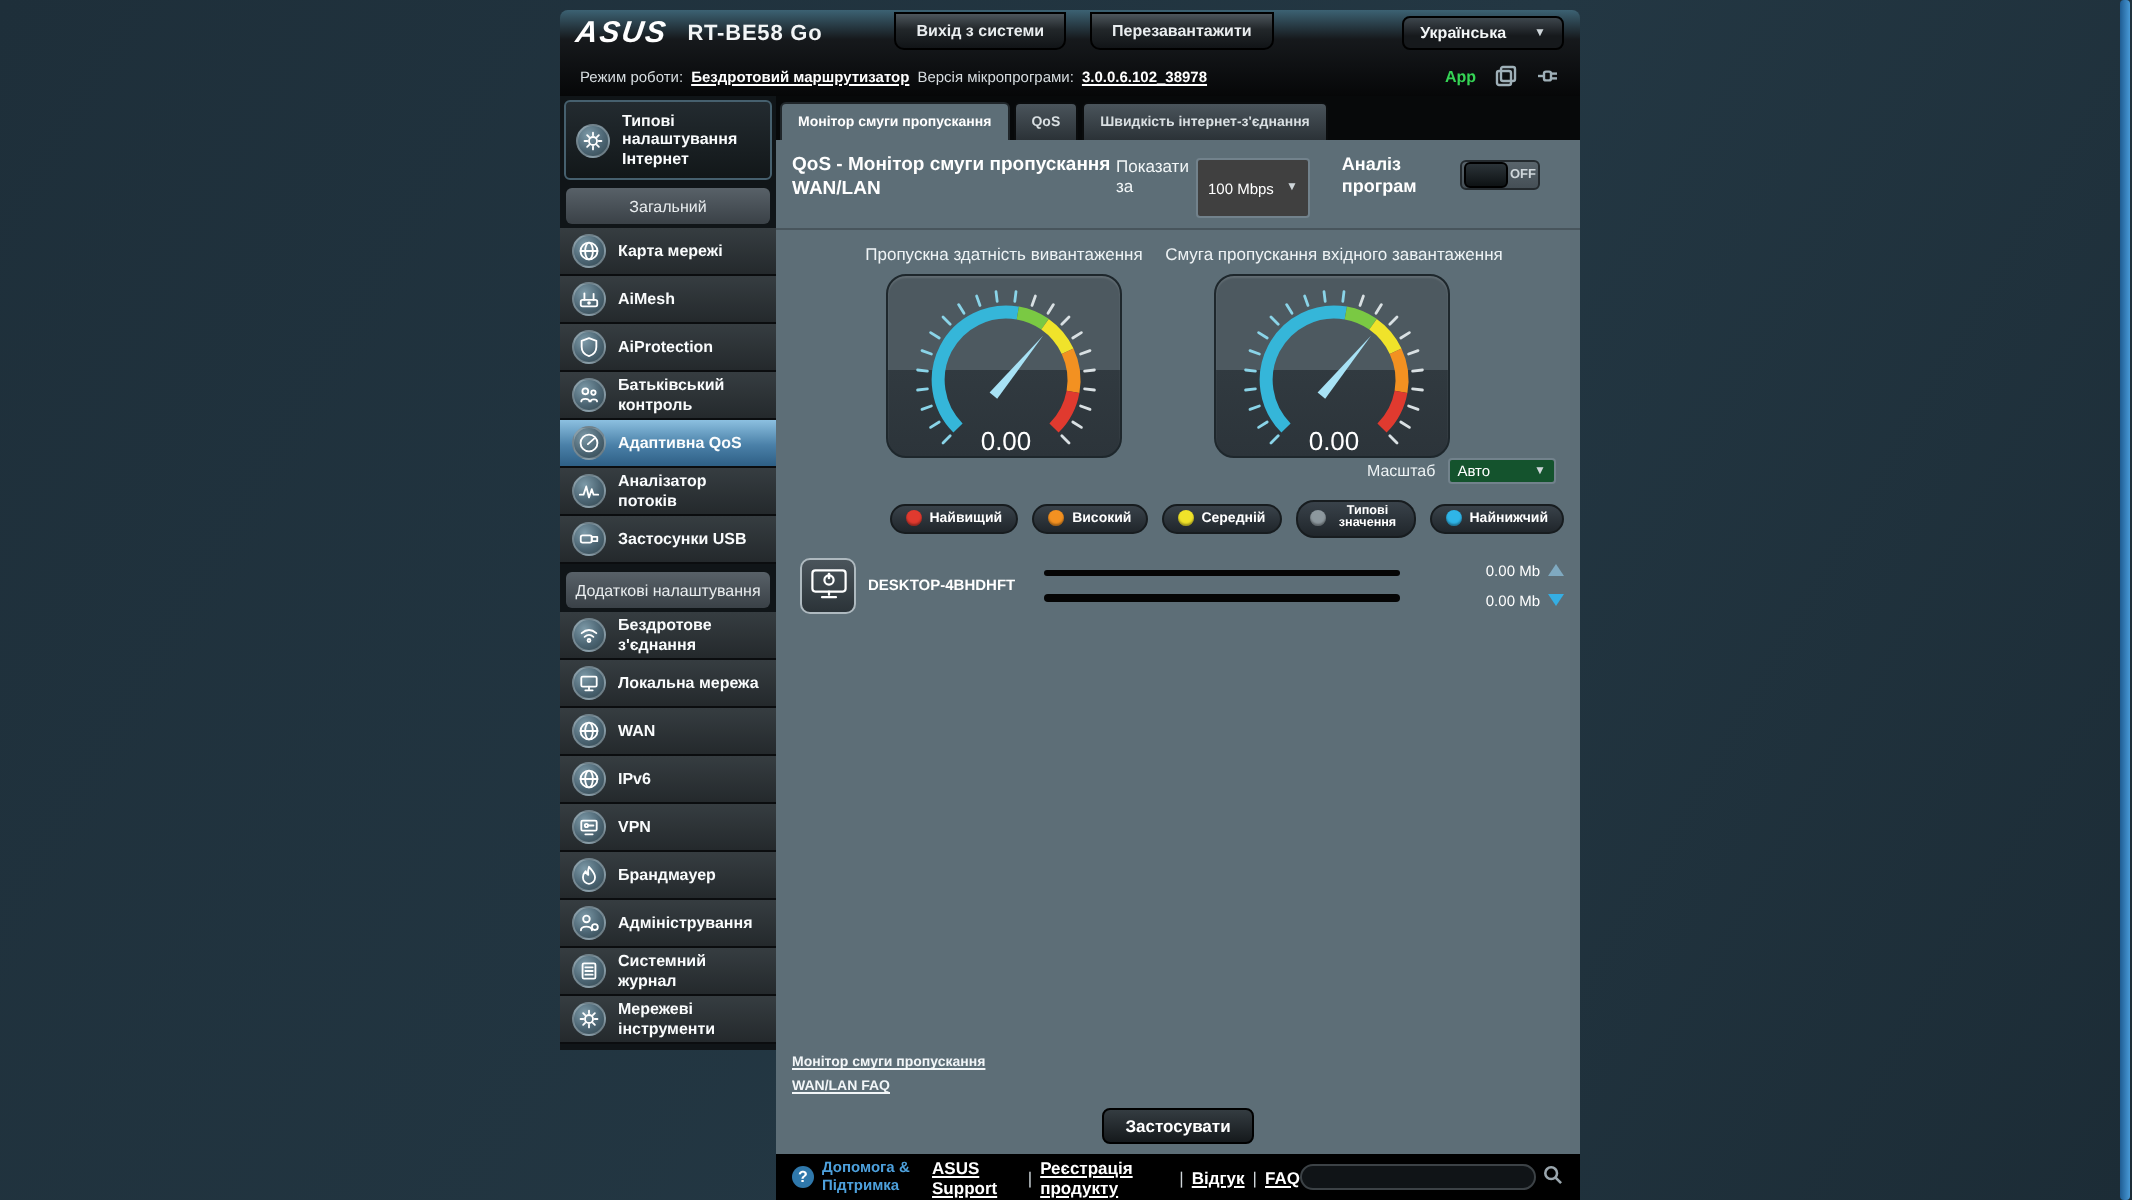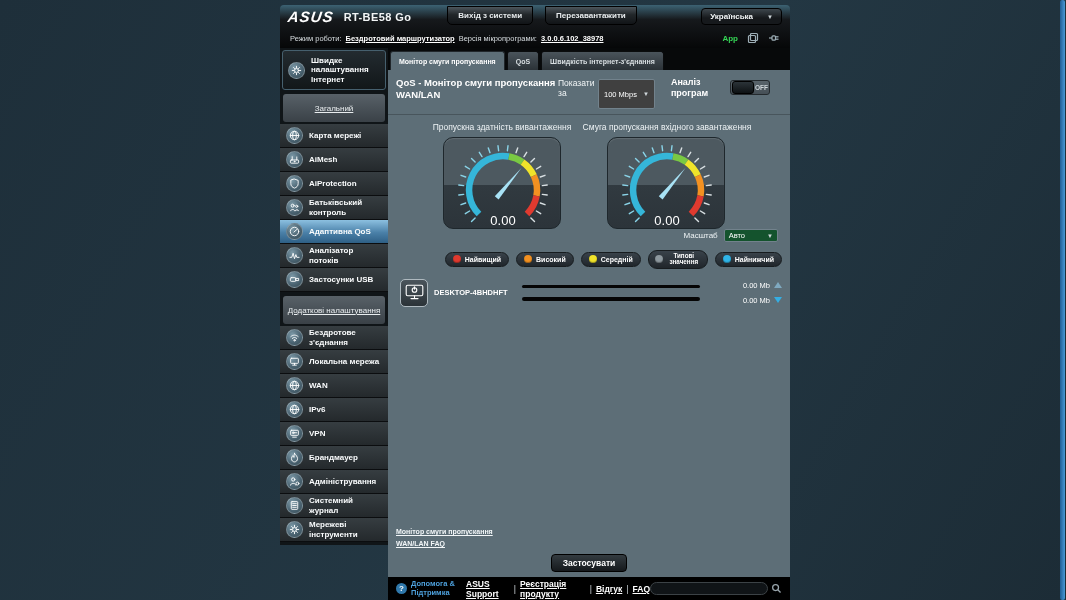--- a/index.html
+++ b/index.html
@@ -35,23 +35,23 @@
   .binfo-link { color:#fff; font-weight:bold; text-decoration:underline; cursor:pointer; }
   .app-link { margin-left:auto; color:#35d455; font-weight:bold; font-size:8px; cursor:pointer; }
   .bicon { width:12px; height:12px; margin-left:5px; cursor:pointer; }
   .bicon svg { stroke:#9fb0b8; fill:none; stroke-width:1.2; width:12px; height:12px; }
 
   
   .sidebar { position:absolute; left:0; top:48px; width:108px; background:#101518; padding-bottom:3px; }
   .quick { display:flex; align-items:center; gap:6px; height:40px; margin:2px; padding:0 5px;
            border:1px solid #46606e; border-radius:3px; cursor:pointer;
            background:linear-gradient(180deg,#232b30 0%,#121719 100%); }
-  .sec-header { margin:4px 3px 2px; height:28px; display:flex; align-items:center; justify-content:center;
+  .sec-header { margin:4px 3px 2px; height:18px; display:flex; align-items:center; justify-content:center;
                 background:linear-gradient(180deg,#586168 0%,#3a4147 100%); border-radius:3px;
-                color:#e9edef; font-size:8px;text-decoration:underline; }
+                color:#e9edef; font-size:8px; }
   .side-item { height:24px; display:flex; align-items:center; gap:6px; padding:0 4px 0 6px;
                background:linear-gradient(180deg,#363d41 0%,#24292c 100%);
                border-bottom:1px solid #0b0d0f; cursor:pointer; }
   .side-item.selected { background:linear-gradient(180deg,#8cc0e0 0%,#4a80a8 55%,#2e5f85 100%); }
   .slabel { color:#fafcfd; font-size:8px; font-weight:bold; line-height:1.15; }
   .sicon { flex:none; width:17px; height:17px; border-radius:50%;
            background:radial-gradient(circle at 35% 30%,#7d9aa8 0%,#4c6573 55%,#32464f 100%);
            border:1px solid rgba(255,255,255,.25); display:flex; align-items:center; justify-content:center; }
   .sicon svg { width:11px; height:11px; stroke:#fff; fill:none; stroke-width:1; stroke-linecap:round; stroke-linejoin:round; }
 
@@ -255,21 +255,21 @@
       </div>
     </div>
 
     <div class="sidebar">
       <div class="quick">
         <span class="sicon">
             <svg>
               <use href="#i-gear"></use>
             </svg>
           </span>
-        <span class="slabel">Швидке налаштування Інтернет</span>
+        <span class="slabel">Типові налаштування Інтернет</span>
       </div>
 
       <div class="sec-header">Загальний</div>
 
       <div class="side-item">
         <span class="sicon">
             <svg>
               <use href="#i-globe"></use>
             </svg>
           </span>

